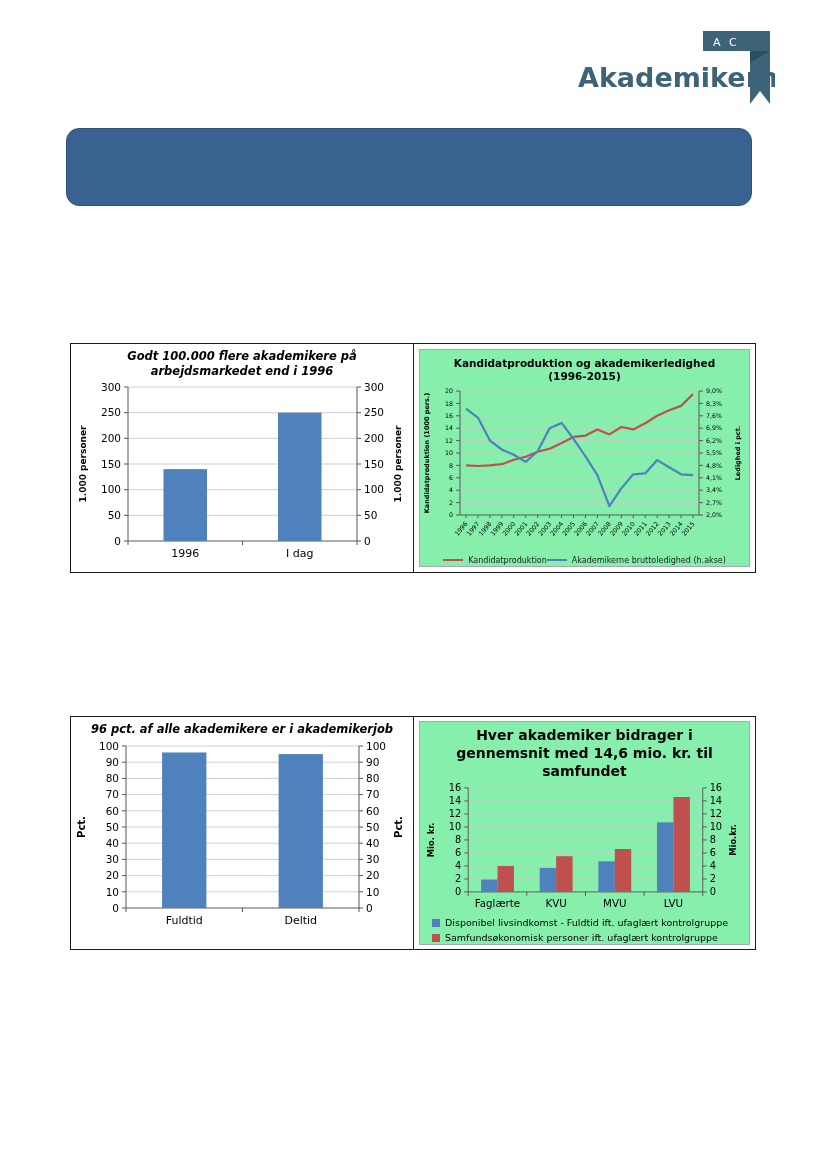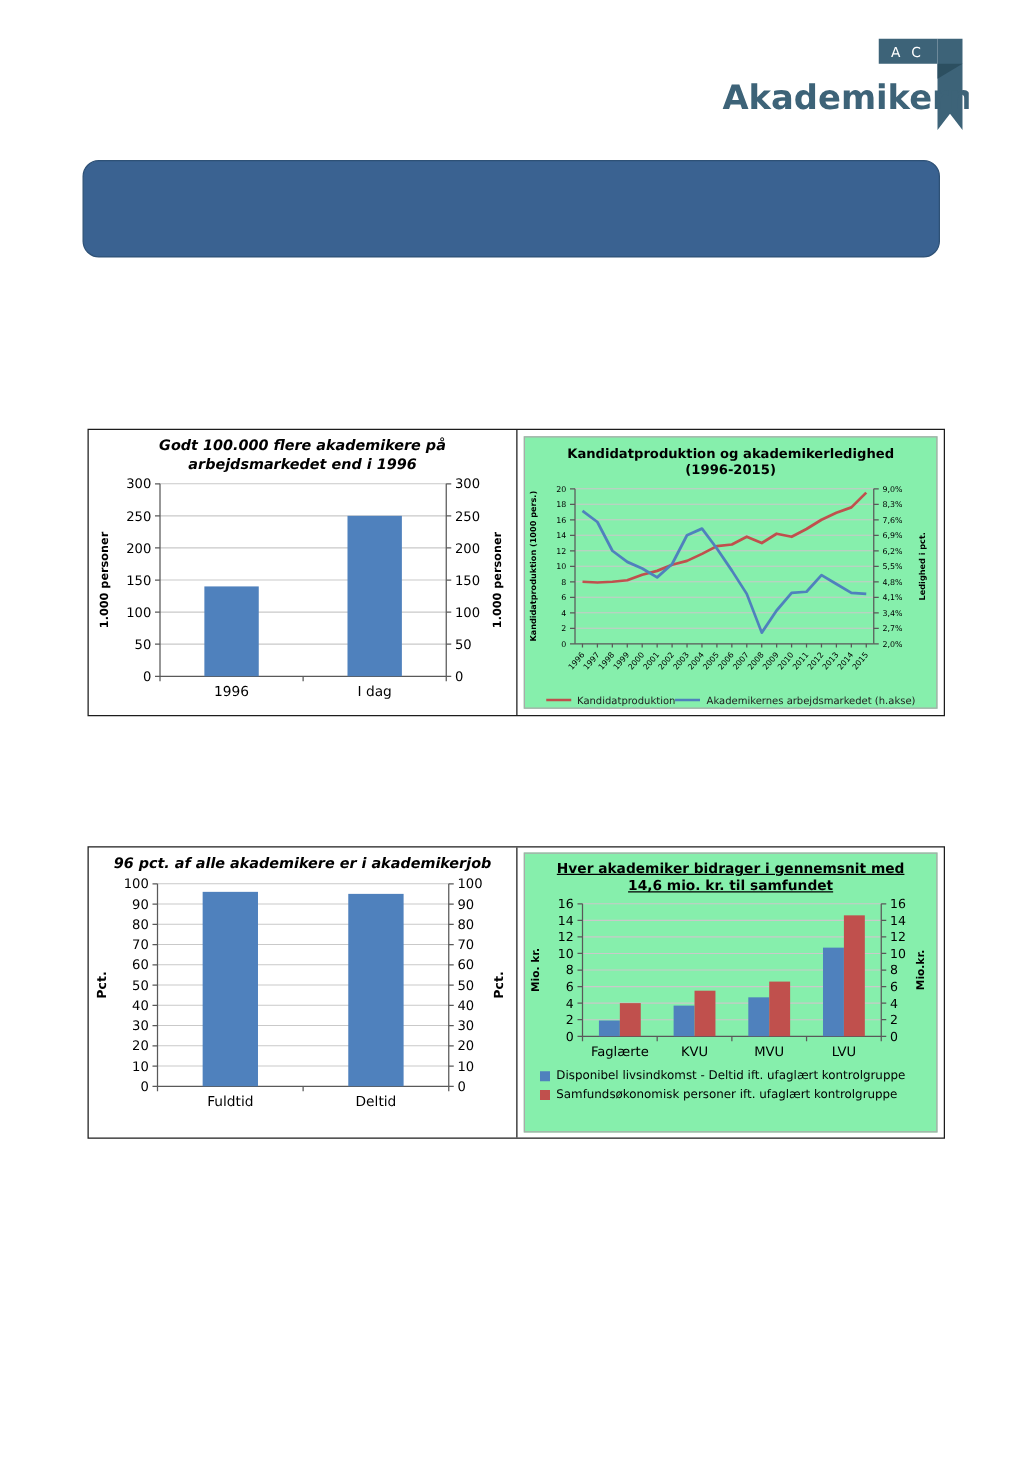--- a/index.html
+++ b/index.html
@@ -14,37 +14,37 @@
   .banner{
     position:absolute;left:66px;top:128px;width:684px;height:76px;
     border-radius:13px;border:1px solid #2e5176;
   }
   
   .chart-table{
     position:absolute;left:70px;width:686px;display:flex;
     border:1px solid #1c1c1c;background:#fff;box-sizing:border-box;
   }
   .chart-table.row1{top:343px;height:230px;}
-  .chart-table.row2{top:677px;height:234px;}
+  .chart-table.row2{top:716px;height:234px;}
   .cell{position:relative;box-sizing:border-box;}
   .cell.left{width:343px;border-right:1px solid #1c1c1c;display:flex;flex-direction:column;align-items:center;}
   .cell.right{flex:1;display:flex;align-items:center;justify-content:center;}
   .chart-frame{
     border:1px solid #a9a9a9;background:#86efac;box-sizing:border-box;
     display:flex;flex-direction:column;align-items:center;
   }
   .frame-top{width:331px;height:218px;}
   .frame-bottom{width:331px;height:224px;}
   .chart-title{
     text-align:center;font-weight:bold;color:#000;
     padding:5px 16px 1px;line-height:1.28;
   }
   .t-big{font-size:11.5px;font-style:italic;}
   .t-line{font-size:10.5px;padding-top:7px;}
-  .t-grp{font-size:11px;padding-top:5px;text-decoration:underline;}
+  .t-grp{font-size:14px;padding-top:5px;}
   svg text{font-family:"DejaVu Sans","Liberation Sans",sans-serif;}
   
   .legend-center{
     display:flex;justify-content:center;align-items:center;
     font-size:8px;color:#222;width:100%;padding-top:3px;
   }
   .legend-center .legend-item{display:flex;align-items:center;gap:5px;}
   .swatch-line{width:20px;height:0;border-top:2.4px solid;}
   .legend-left{
     align-self:flex-start;display:flex;flex-direction:column;gap:3px;
@@ -236,21 +236,21 @@
           <polyline points="46.0,80.4 57.9,81.0 69.9,80.4 81.8,79.2 93.8,74.8 105.7,71.7 117.7,66.8 129.6,63.7 141.6,58.1 153.5,51.9 165.5,50.6 177.4,44.4 189.4,49.4 201.3,42.0 213.3,44.4 225.2,38.2 237.2,30.8 249.1,25.2 261.1,20.9 273.0,9.1" fill="none" stroke="#c0504d" stroke-width="2.2" stroke-linejoin="round"></polyline>
           <polyline points="46.0,23.7 57.9,32.6 69.9,55.6 81.8,64.5 93.8,69.8 105.7,76.9 117.7,66.2 129.6,43.2 141.6,37.9 153.5,53.8 165.5,71.5 177.4,90.1 189.4,121.1 201.3,103.4 213.3,89.3 225.2,88.4 237.2,75.1 249.1,82.2 261.1,89.3 273.0,90.1" fill="none" stroke="#4f81bd" stroke-width="2.2" stroke-linejoin="round"></polyline>
         </svg>
       <div class="legend-center" id="legend1">
           <div class="legend-item">
             <span class="swatch-line" style="border-top-color: rgb(192, 80, 77);"></span>
             <span>Kandidatproduktion</span>
           </div>
           <div class="legend-item">
             <span class="swatch-line" style="border-top-color: rgb(79, 129, 189);"></span>
-            <span>Akademikernes arbejdsmarkedet (h.akse)</span>
+            <span>Akademikerne bruttoledighed (h.akse)</span>
           </div>
         </div>
     </div>
   </div>
 </div>
 
 <div class="chart-table row2">
   <div class="cell left">
     <div class="chart-title t-big">96 pct. af alle akademikere er i akademikerjob</div>
     <svg id="chart2" width="341" height="196" viewBox="0 0 341 196">
@@ -401,21 +401,21 @@
           <g font-size="10.5">
             <text x="75.875" y="127.5" fill="#000" text-anchor="middle">Faglærte</text>
             <text x="135.625" y="127.5" fill="#000" text-anchor="middle">KVU</text>
             <text x="195.375" y="127.5" fill="#000" text-anchor="middle">MVU</text>
             <text x="255.125" y="127.5" fill="#000" text-anchor="middle">LVU</text>
           </g>
         </svg>
       <div class="legend-left" id="legend3">
           <div class="legend-item">
             <span class="swatch-square" style="background: rgb(79, 129, 189);"></span>
-            <span>Disponibel livsindkomst - Deltid ift. ufaglært kontrolgruppe</span>
+            <span>Disponibel livsindkomst - Fuldtid ift. ufaglært kontrolgruppe</span>
           </div>
           <div class="legend-item">
             <span class="swatch-square" style="background: rgb(192, 80, 77);"></span>
             <span>Samfundsøkonomisk personer ift. ufaglært kontrolgruppe</span>
           </div>
         </div>
     </div>
   </div>
 </div>
 

